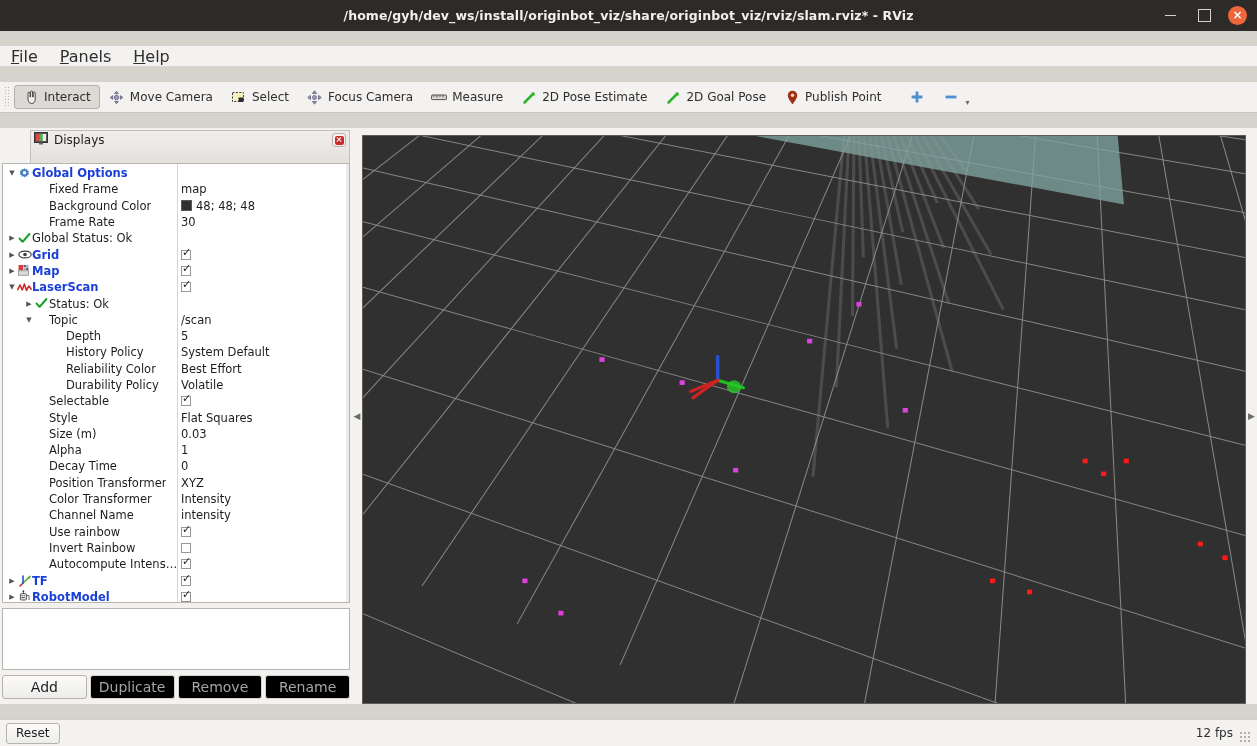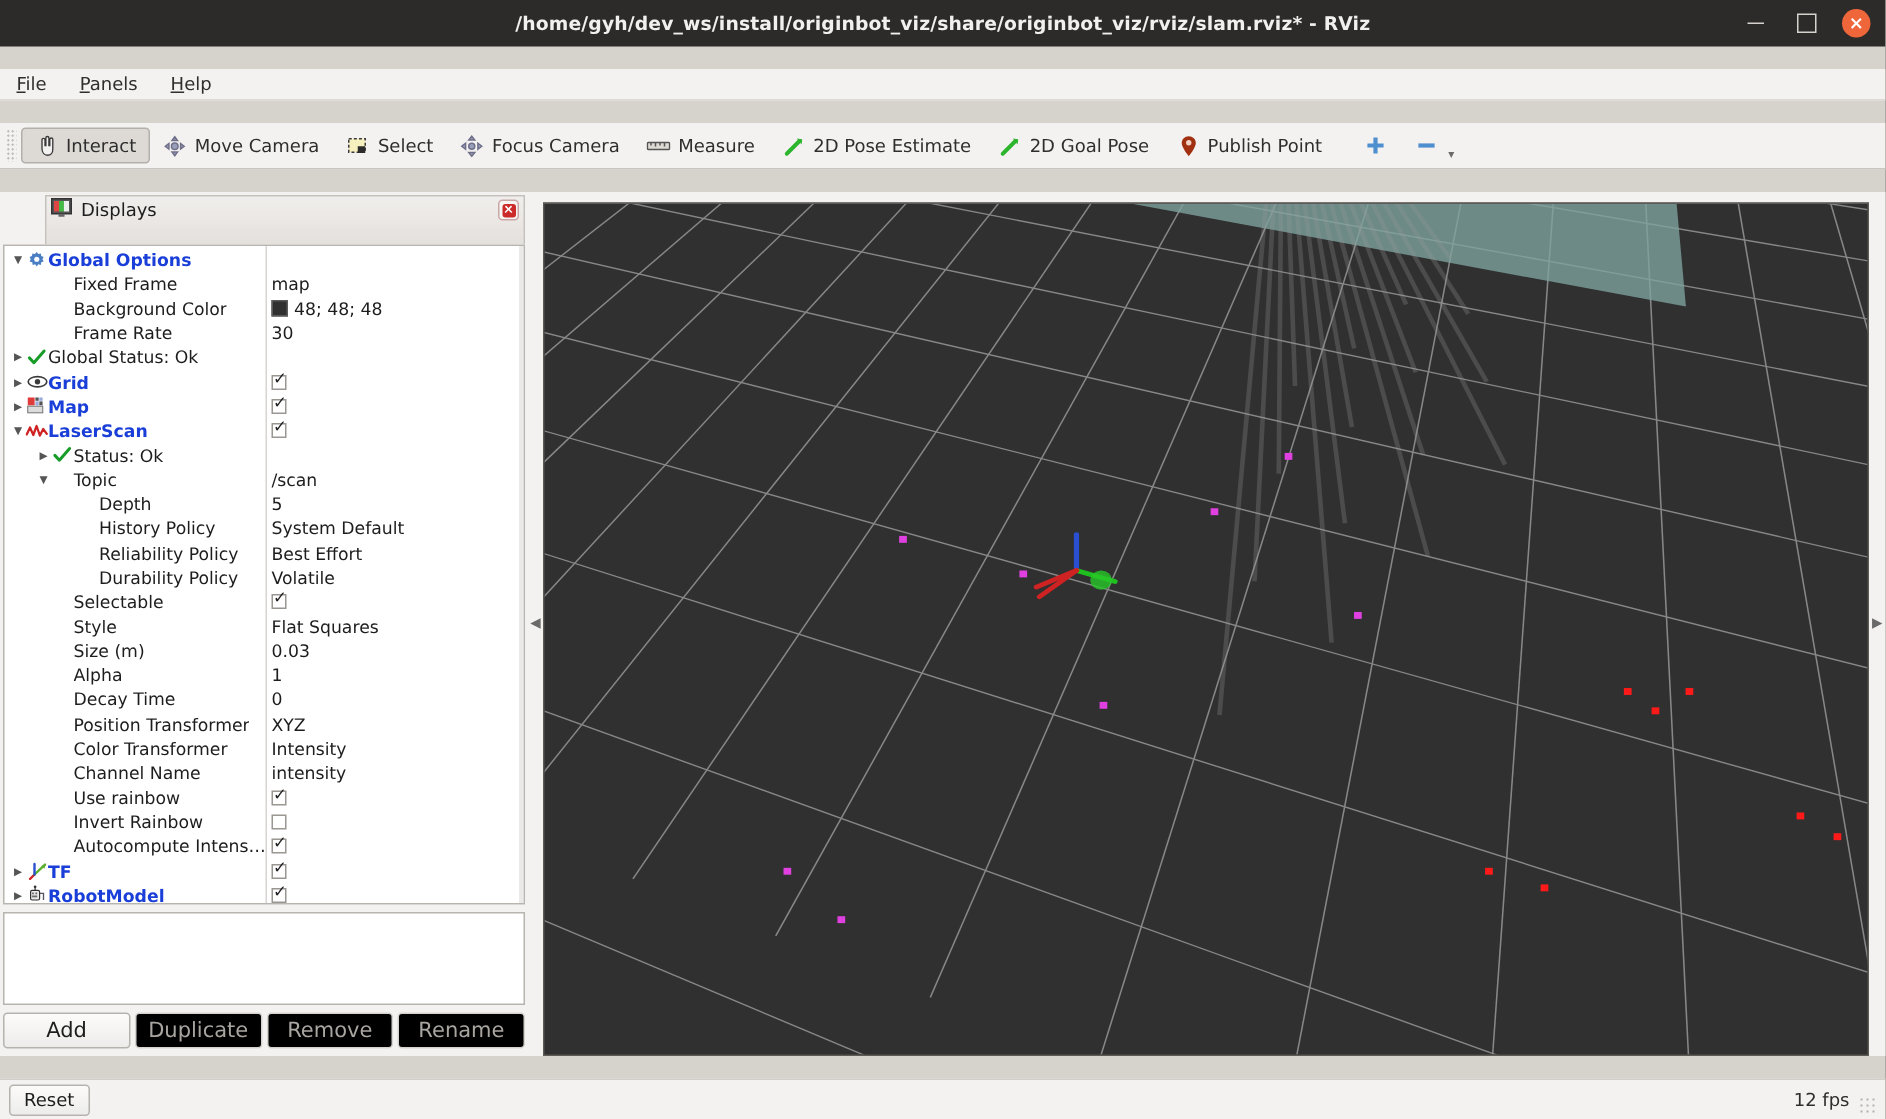--- a/index.html
+++ b/index.html
@@ -30,21 +30,21 @@
     width: 19px; height: 19px; border-radius: 50%; background: #f0663b;
     color: #fff; font-size: 12px; line-height: 1; font-weight: bold;
   }
   .wbtn.close span { position: relative; top: -1px; }
 
   
   .menubar {
     height: 21px; background: #f4f2f0; display: flex; align-items: center;
     padding-left: 8px; gap: 16px; border-bottom: 1px solid #dcd8d4; flex: none;
   }
-  .menubar .mi { font-size: 12px; color: #2e2e2e; padding: 1px 3px; }
+  .menubar .mi { font-size: 16px; color: #2e2e2e; padding: 1px 3px; }
   .menubar .mi u { text-decoration: underline; }
 
   
   .toolbar {
     height: 31px; background: #f4f2f0; border-bottom: 1px solid #c9c5c1;
     display: flex; align-items: center; padding-left: 4px; flex: none; position: relative;
   }
   .tgrip { width: 7px; height: 22px; margin-right: 3px;
     background-image: radial-gradient(#b9b5b1 36%, transparent 38%);
     background-size: 3px 3px; }
@@ -420,21 +420,21 @@
               <span class="icn"></span>
               <span class="lbl">History Policy</span>
               <span class="val">
                 <span>System Default</span>
               </span>
             </div>
             <div class="trow">
               <span style="width: 38px; flex: 0 0 auto;"></span>
               <span class="arrow"></span>
               <span class="icn"></span>
-              <span class="lbl">Reliability Policy</span>
+              <span class="lbl">Reliability Color</span>
               <span class="val">
                 <span>Best Effort</span>
               </span>
             </div>
             <div class="trow">
               <span style="width: 38px; flex: 0 0 auto;"></span>
               <span class="arrow"></span>
               <span class="icn"></span>
               <span class="lbl">Durability Policy</span>
               <span class="val">

